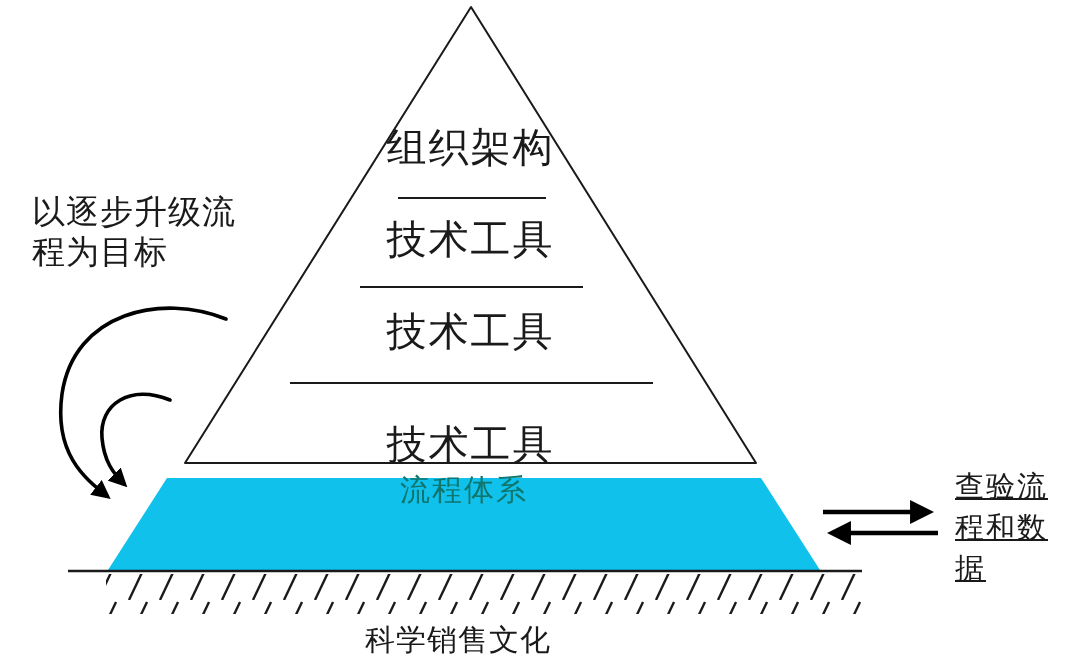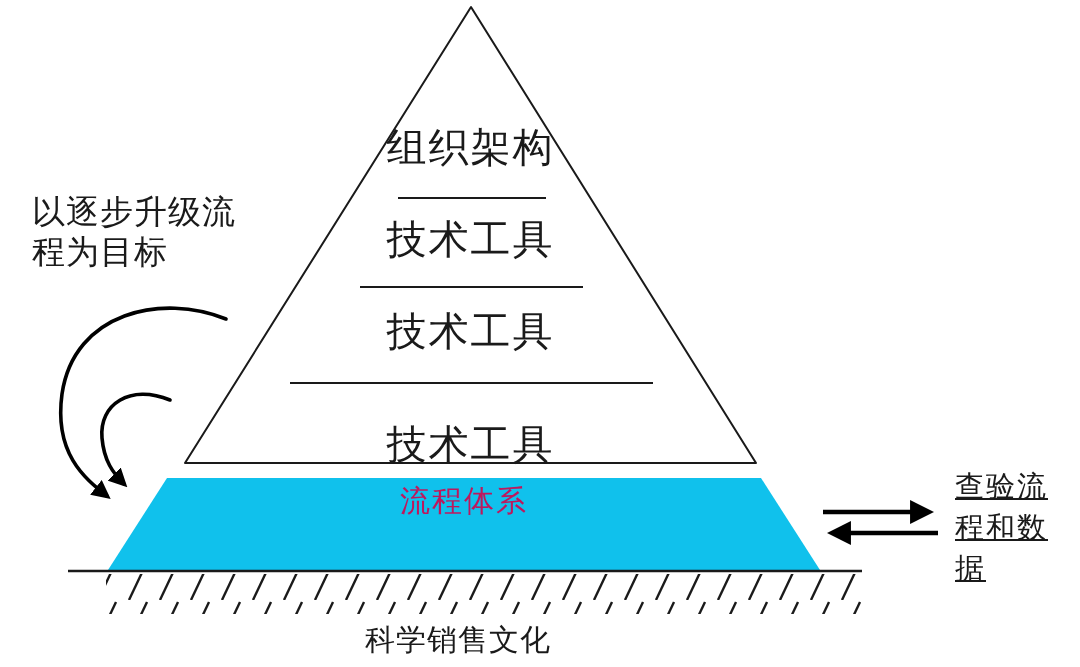--- a/index.html
+++ b/index.html
@@ -17,27 +17,27 @@
   .level-label {
     left: 185px;
     width: 571px;
     text-align: center;
     font-size: 40px;
     line-height: 36px;
     letter-spacing: 2px;
   }
   .band-label {
     left: 167px;
-    top: 483px;
+    top: 472px;
     width: 594px;
     text-align: center;
     font-size: 30px;
     line-height: 36px;
     letter-spacing: 2px;
-    color: #be185d;
+    color: #0f766e;
   }
   .foundation-label {
     left: 308px;
     top: 622px;
     width: 300px;
     text-align: center;
     font-size: 30px;
     line-height: 36px;
     letter-spacing: 1px;
   }

